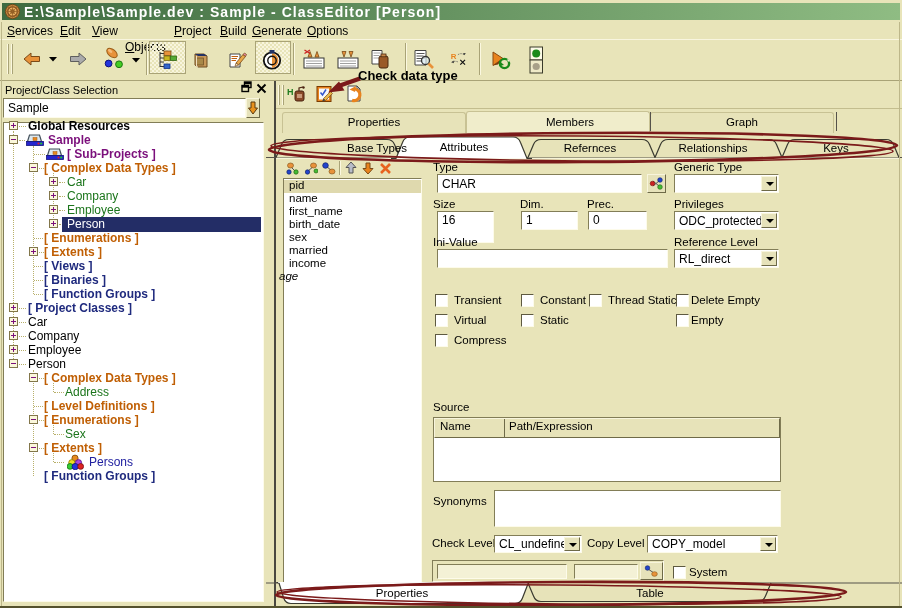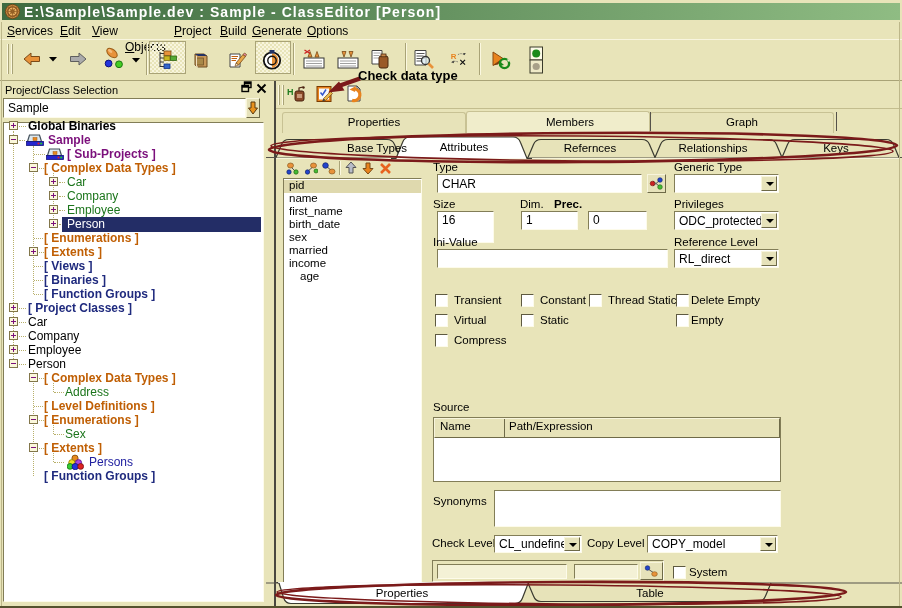--- a/index.html
+++ b/index.html
@@ -211,21 +211,21 @@
 <div class="abs" style="left:19px;top:322px;width:7px;height:1px;border-top:1px dotted #B8B06A;"></div>
 <div class="abs" style="left:19px;top:336px;width:7px;height:1px;border-top:1px dotted #B8B06A;"></div>
 <div class="abs" style="left:19px;top:350px;width:7px;height:1px;border-top:1px dotted #B8B06A;"></div>
 <div class="abs" style="left:19px;top:364px;width:7px;height:1px;border-top:1px dotted #B8B06A;"></div>
 <div class="abs" style="left:39px;top:378px;width:5px;height:1px;border-top:1px dotted #B8B06A;"></div>
 <div class="abs" style="left:34px;top:406px;width:9px;height:1px;border-top:1px dotted #B8B06A;"></div>
 <div class="abs" style="left:39px;top:420px;width:5px;height:1px;border-top:1px dotted #B8B06A;"></div>
 <div class="abs" style="left:39px;top:448px;width:5px;height:1px;border-top:1px dotted #B8B06A;"></div>
 <div class="abs" style="left:19px;top:126px;width:7px;height:1px;border-top:1px dotted #B8B06A;"></div>
 
-<div class="treerow" style="left:28px;top:119px;font-weight:bold;">Global Binaries</div>
+<div class="treerow" style="left:28px;top:119px;font-weight:bold;">Global Resources</div>
 <div class="treerow" style="left:48px;top:133px;font-weight:bold;color:#7B0F7B;">Sample</div>
 <div class="treerow" style="left:67px;top:147px;font-weight:bold;color:#7B0F7B;">[ Sub-Projects ]</div>
 <div class="treerow" style="left:44px;top:161px;font-weight:bold;color:#C05F04;">[ Complex Data Types ]</div>
 <div class="treerow" style="left:67px;top:175px;color:#1B751B;">Car</div>
 <div class="treerow" style="left:67px;top:189px;color:#1B751B;">Company</div>
 <div class="treerow" style="left:67px;top:203px;color:#1B751B;">Employee</div>
 <div class="abs" style="left:62px;top:217px;width:199px;height:15px;background:#232D66;"></div>
 <div class="treerow" style="left:67px;top:217px;color:#fff;">Person</div>
 <div class="treerow" style="left:44px;top:231px;font-weight:bold;color:#C05F04;">[ Enumerations ]</div>
 <div class="treerow" style="left:44px;top:245px;font-weight:bold;color:#C05F04;">[ Extents ]</div>
@@ -418,21 +418,21 @@
 
 <div class="abs" style="left:283px;top:178px;width:139px;height:405px;background:#fff;border:1px solid;border-color:#827D57 #FDFBEA #FDFBEA #827D57;"></div>
 <div class="abs" style="left:284px;top:180px;width:137px;height:13px;background:#DFD9AE;"></div>
 <div class="lbl" style="left:289px;top:179px;">pid</div>
 <div class="lbl" style="left:289px;top:192px;">name</div>
 <div class="lbl" style="left:289px;top:205px;">first_name</div>
 <div class="lbl" style="left:289px;top:218px;">birth_date</div>
 <div class="lbl" style="left:289px;top:231px;">sex</div>
 <div class="lbl" style="left:289px;top:244px;">married</div>
 <div class="lbl" style="left:289px;top:257px;">income</div>
-<div class="lbl" style="left:300px;top:270px;">age</div>
+<div class="lbl" style="left:279px;top:270px;font-style:italic;">age</div>
 </div>
 <div id="form">
 <div class="lbl" style="left:433px;top:161px;">Type</div>
 <div class="inp" style="left:437px;top:174px;width:205px;height:19px;">
       <span style="position:absolute;left:4px;top:2px;">CHAR</span>
     </div>
 <div class="abs" style="left:647px;top:174px;width:19px;height:19px;background:#E6E2BA;border:1px solid;border-color:#F8F5DC #6E6A48 #6E6A48 #F8F5DC;">
 <svg width="15" height="15" style="position:absolute;left:1px;top:1px;">
         <line x1="4" y1="5" x2="10" y2="10" stroke="#555"></line>
         <line x1="4" y1="10" x2="10" y2="5" stroke="#555"></line>
@@ -447,21 +447,21 @@
       <span class="btn"></span>
     </div>
 <div class="lbl" style="left:433px;top:198px;">Size</div>
 <div class="inp" style="left:437px;top:211px;width:57px;height:32px;">
       <span style="position:absolute;left:4px;top:1px;">16</span>
     </div>
 <div class="lbl" style="left:520px;top:198px;">Dim.</div>
 <div class="inp" style="left:521px;top:211px;width:57px;height:19px;">
       <span style="position:absolute;left:4px;top:1px;">1</span>
     </div>
-<div class="lbl" style="left:554px;top:198px;font-weight:bold;">Prec.</div>
+<div class="lbl" style="left:587px;top:198px;">Prec.</div>
 <div class="inp" style="left:588px;top:211px;width:59px;height:19px;">
       <span style="position:absolute;left:4px;top:1px;">0</span>
     </div>
 <div class="lbl" style="left:674px;top:198px;">Privileges</div>
 <div class="combo" style="left:674px;top:211px;width:105px;height:19px;">
       <span class="txt">ODC_protected</span>
       <span class="btn"></span>
     </div>
 <div class="lbl" style="left:433px;top:236px;">Ini-Value</div>
 <div class="inp" style="left:437px;top:249px;width:231px;height:19px;"></div>

